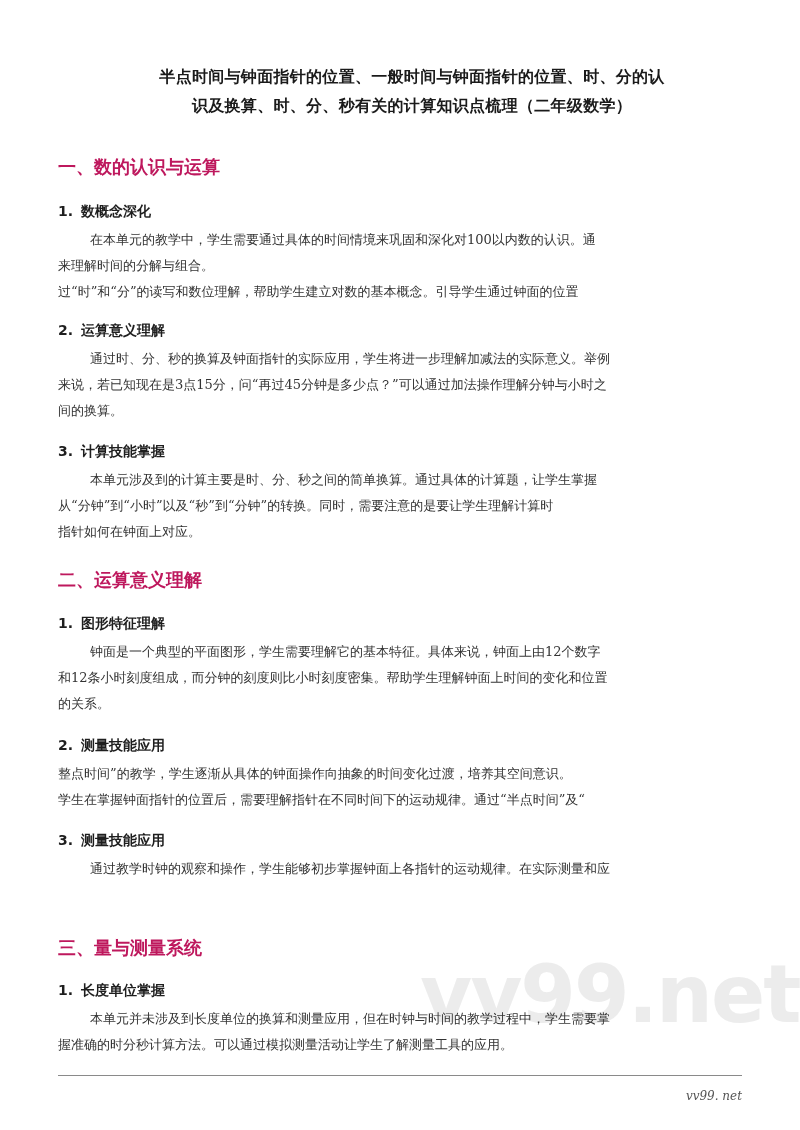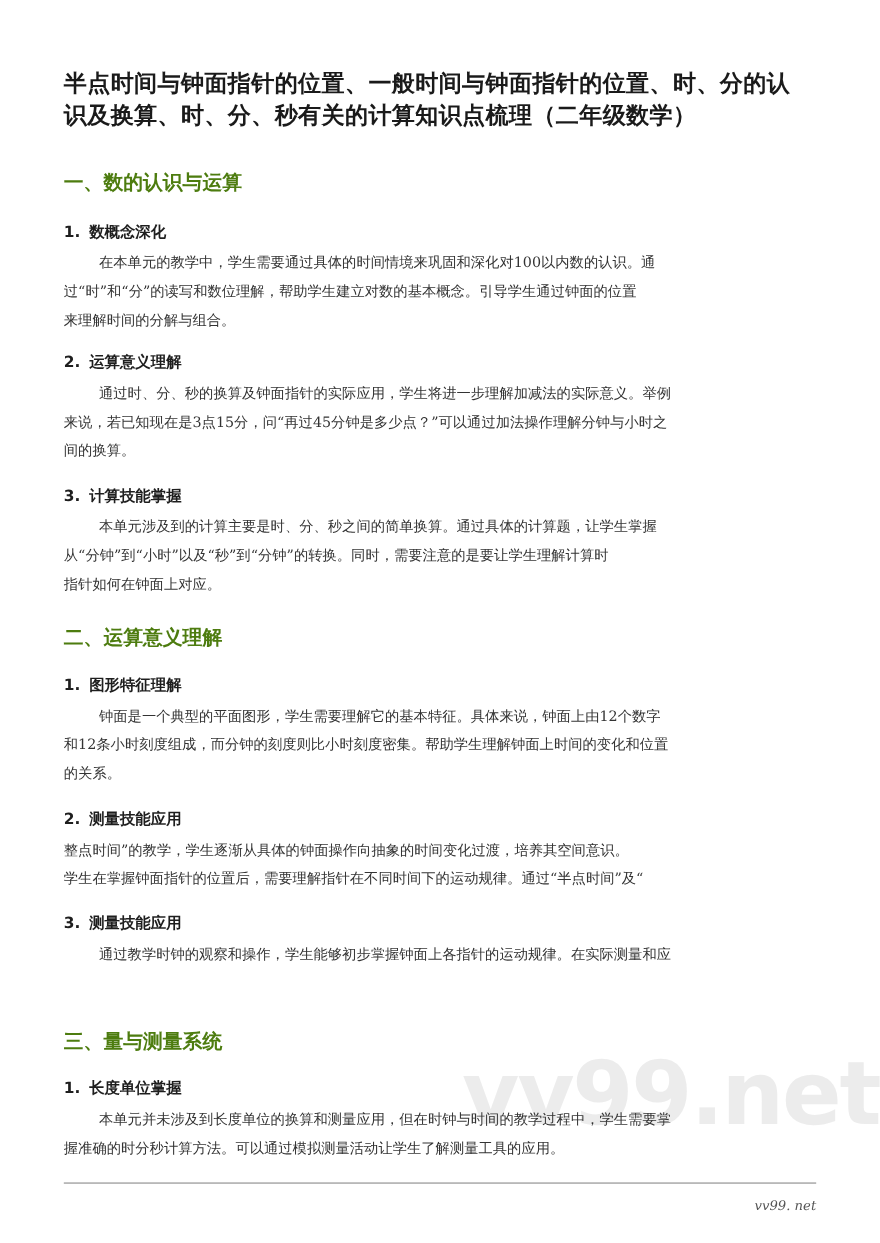--- a/index.html
+++ b/index.html
@@ -16,38 +16,39 @@
       color: #2a2a2a;
     }
     .page {
       position: absolute;
       left: 58px;
       top: 0;
       width: 684px;
     }
     .doc-title {
       position: absolute;
-      left: 0;
+      left: 12px;
       top: 62px;
       width: 684px;
+      text-align: center;
       font-family: "DejaVu Sans", "Liberation Sans", sans-serif;
       font-weight: bold;
-      font-size: 21px;
+      font-size: 16px;
       line-height: 29px;
       color: #1a1a1a;
       letter-spacing: 0.3px;
     }
     .doc-title div { white-space: nowrap; }
     .h2 {
       position: absolute;
       left: 0;
       font-family: "DejaVu Sans", "Liberation Sans", sans-serif;
       font-size: 18px;
       font-weight: bold;
-      color: #4d7c0f;
+      color: #be185d;
       line-height: 24px;
       white-space: nowrap;
     }
     .h3 {
       position: absolute;
       left: 0;
       font-family: "DejaVu Sans", "Liberation Sans", sans-serif;
       font-size: 14px;
       font-weight: bold;
       color: #1e1e1e;
@@ -111,22 +112,22 @@
     <div>识及换算、时、分、秒有关的计算知识点梳理（二年级数学）</div>
   </div>
 
   <div class="h2" style="top:155px">一、数的认识与运算</div>
 
   <div class="h3" style="top:201px">
     <span class="num">1.</span><span>数概念深化</span>
   </div>
   <div class="para" style="top:227px">
     <div class="indent">在本单元的教学中，学生需要通过具体的时间情境来巩固和深化对100以内数的认识。通</div>
+    <div>来理解时间的分解与组合。</div>
     <div>过“时”和“分”的读写和数位理解，帮助学生建立对数的基本概念。引导学生通过钟面的位置</div>
-    <div>来理解时间的分解与组合。</div>
   </div>
 
   <div class="h3" style="top:320px">
     <span class="num">2.</span><span>运算意义理解</span>
   </div>
   <div class="para" style="top:346px">
     <div class="indent">通过时、分、秒的换算及钟面指针的实际应用，学生将进一步理解加减法的实际意义。举例</div>
     <div>来说，若已知现在是3点15分，问“再过45分钟是多少点？”可以通过加法操作理解分钟与小时之</div>
     <div>间的换算。</div>
   </div>

